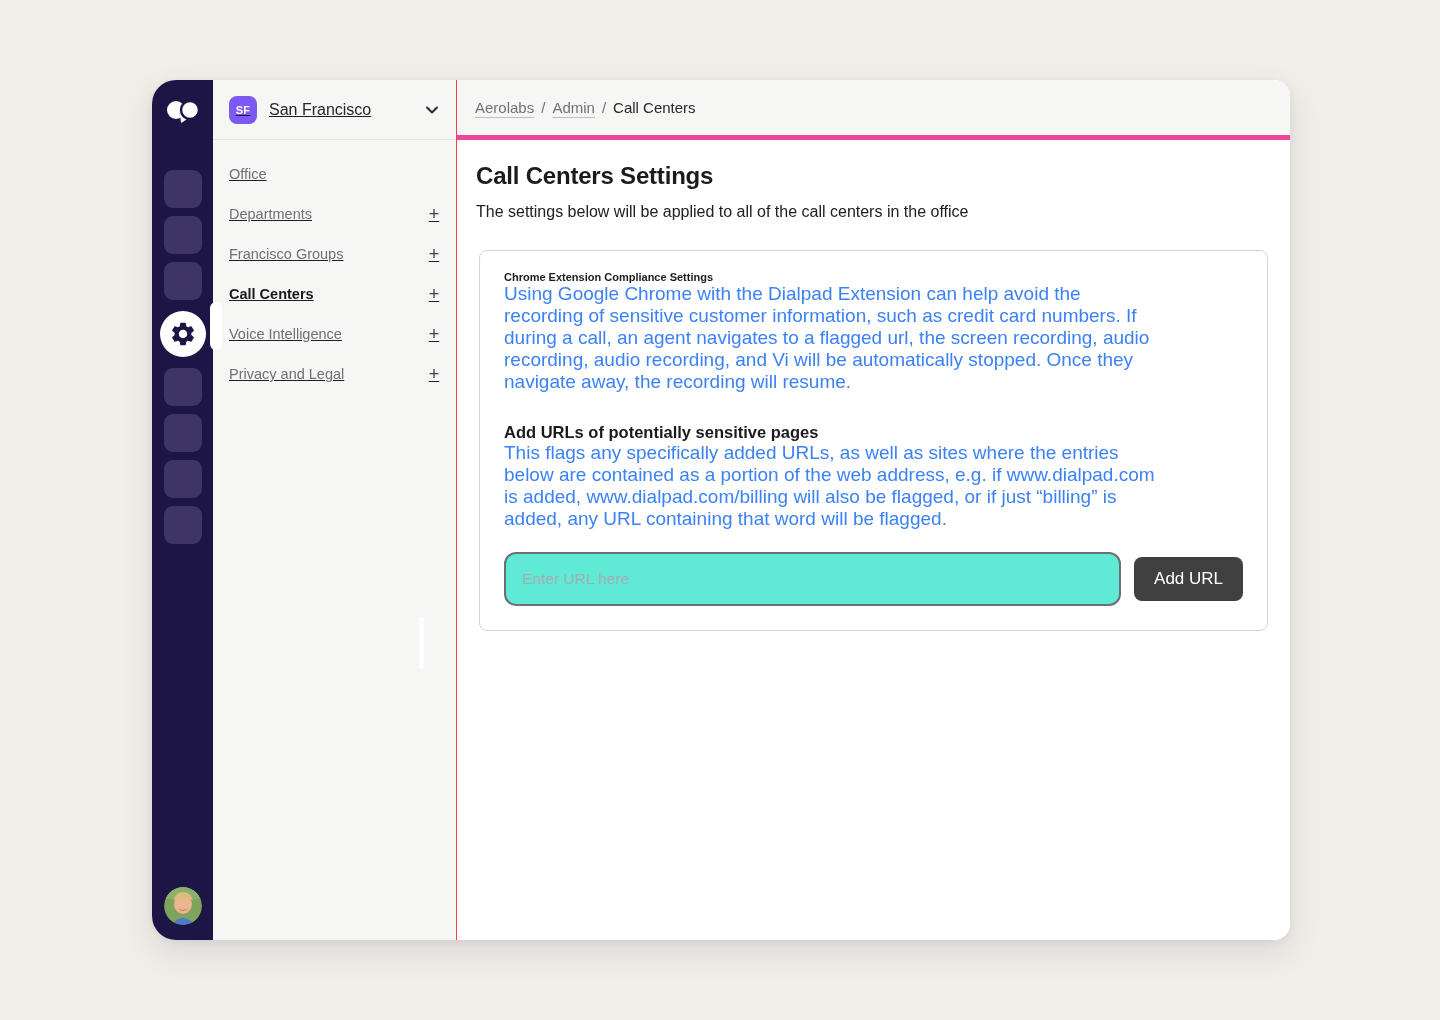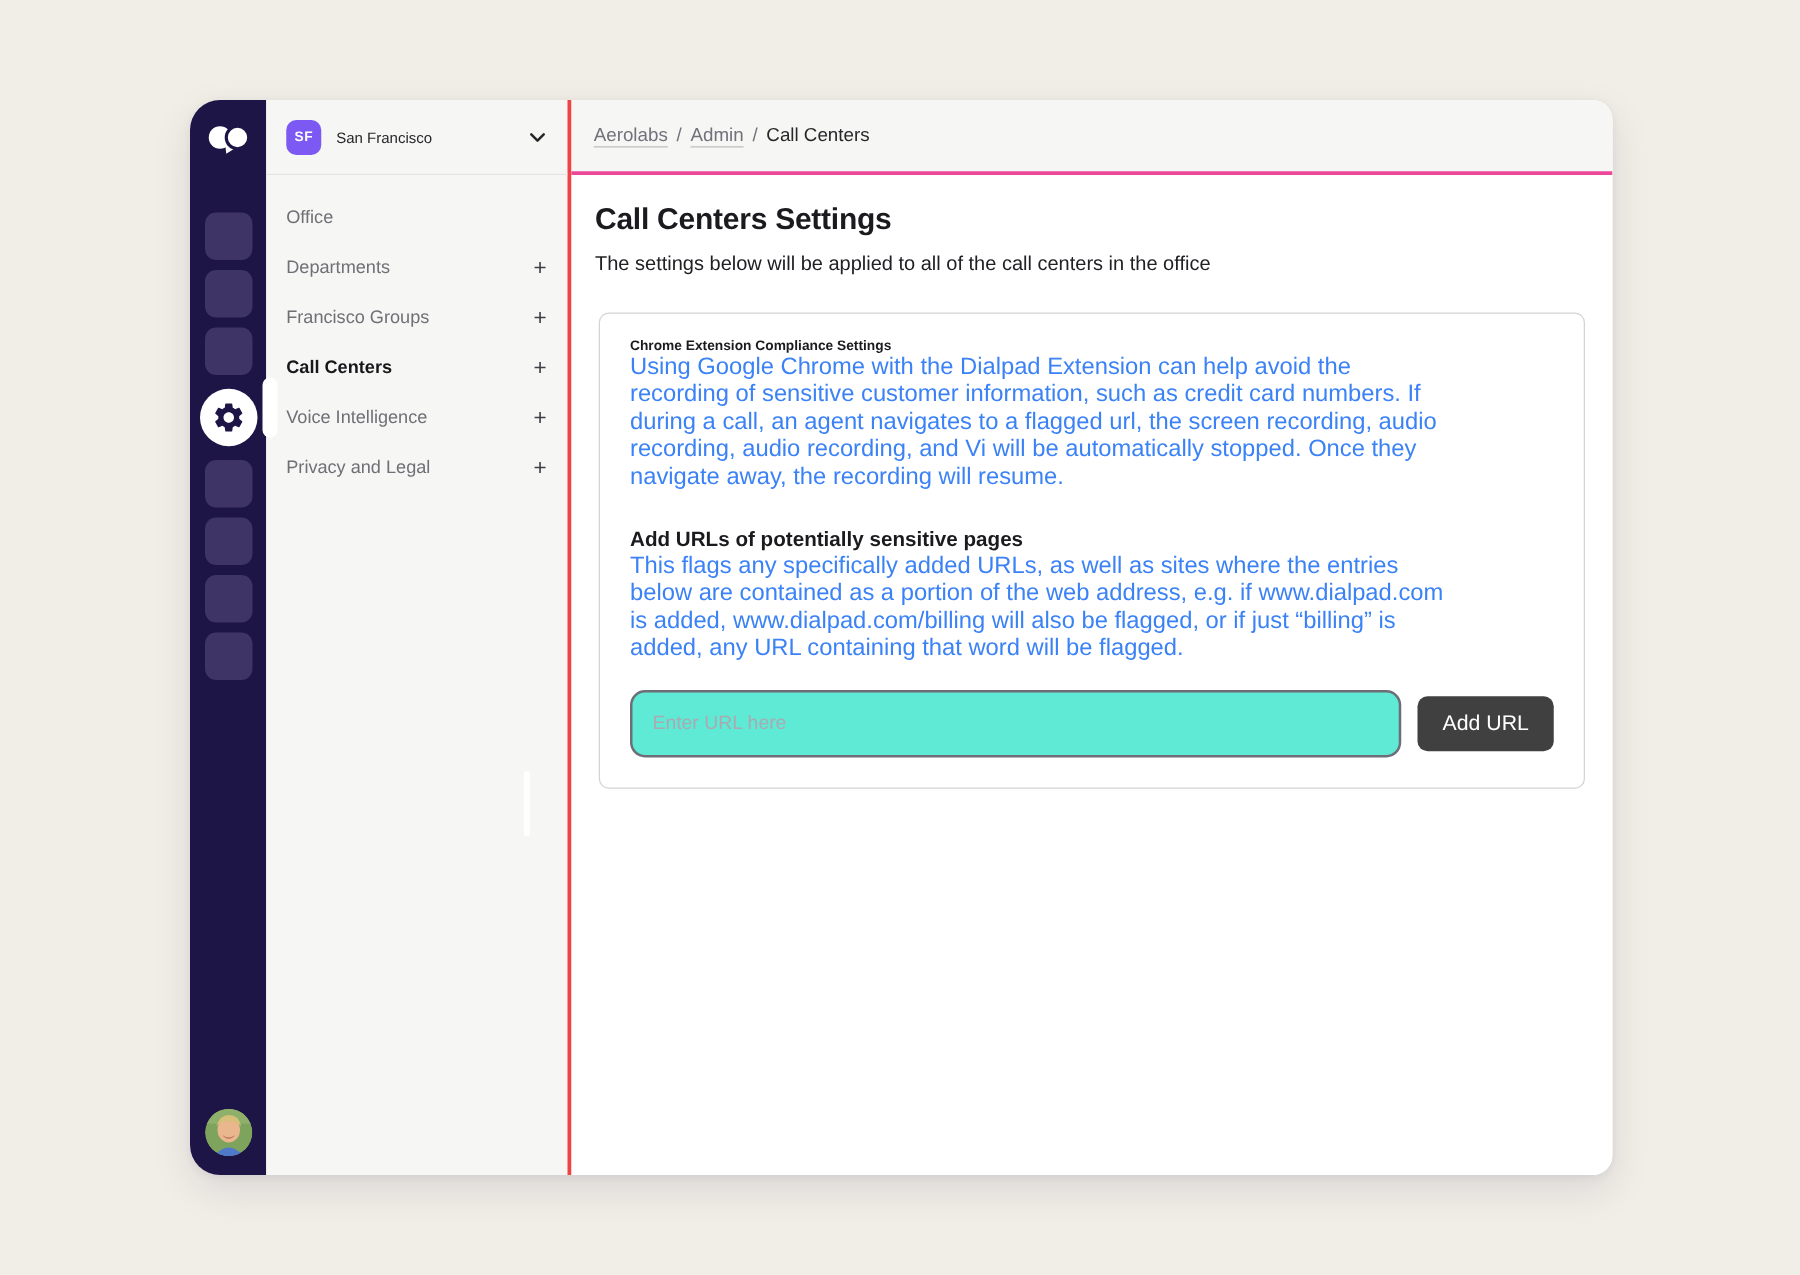--- a/index.html
+++ b/index.html
@@ -41,54 +41,55 @@
     background:#ffffff; border-radius:6px; z-index:5;
   }
   .rail-avatar {
     margin-top:auto; margin-bottom:15px;
     width:38px; height:38px; border-radius:50%; overflow:hidden; cursor:pointer;
     flex:0 0 auto;
   }
   
   .sidebar {
     width:244px; flex:0 0 244px; background:#f6f6f5;
-    border-right:3px solid #ef4444; display:flex; flex-direction:column;
+    border-right:1px solid #ef4444; display:flex; flex-direction:column;
     position:relative;
+    text-decoration:underline;
   }
   .workspace {
     height:60px; border-bottom:1px solid #e7e5e4;
     display:flex; align-items:center; padding:0 16px; gap:12px; cursor:pointer;
   }
   .ws-badge {
     width:28px; height:28px; border-radius:8px; background:#7b59f2;
     color:#fff; font-size:11px; font-weight:bold;
     display:flex; align-items:center; justify-content:center; letter-spacing:.3px;
   }
-  .ws-name { font-size:12px; color:#27272a; flex:1; }
+  .ws-name { font-size:16px; color:#27272a; flex:1; }
   .ws-chevron svg { width:16px; height:16px; display:block; }
   .nav { padding-top:14px; }
   .nav-item {
     height:40px; display:flex; align-items:center;
     padding:0 15px 0 16px; font-size:14.5px; color:#6f6f76; cursor:pointer;
   }
   .nav-item .label { flex:1; }
   .nav-item.active .label { color:#18181b; font-weight:bold; }
   .nav-plus {
     font-size:18px; font-weight:300; color:#3f3f46; line-height:1;
     width:14px; text-align:center; cursor:pointer;
   }
   .nav-plus.hidden { visibility:hidden; }
   .side-scroll-thumb {
     position:absolute; left:206px; top:537px; width:5px; height:52px;
     background:rgba(255,255,255,0.95); border-radius:3px; cursor:pointer;
   }
   
   .main { flex:1; display:flex; flex-direction:column; background:#fff; min-width:0; }
   .topbar {
-    height:60px; flex:0 0 60px; background:#f6f6f5; border-bottom:3px solid #ec4899;
+    height:60px; flex:0 0 60px; background:#f6f6f5; border-bottom:5px solid #ec4899;
     display:flex; align-items:center; padding:0 24px 0 18px;
   }
   .crumbs { font-size:15px; color:#71717a; display:flex; align-items:center; gap:7px; }
   .crumb-link {
     color:#71717a; text-decoration:underline;
     text-decoration-color:#bdbdc2; text-underline-offset:4px; cursor:pointer;
   }
   .crumb-current { color:#27272a; }
   .content { padding:22px 24px 0 19px; }
   .page-title { font-size:24px; font-weight:800; color:#1b1b1f; letter-spacing:-0.2px; }

